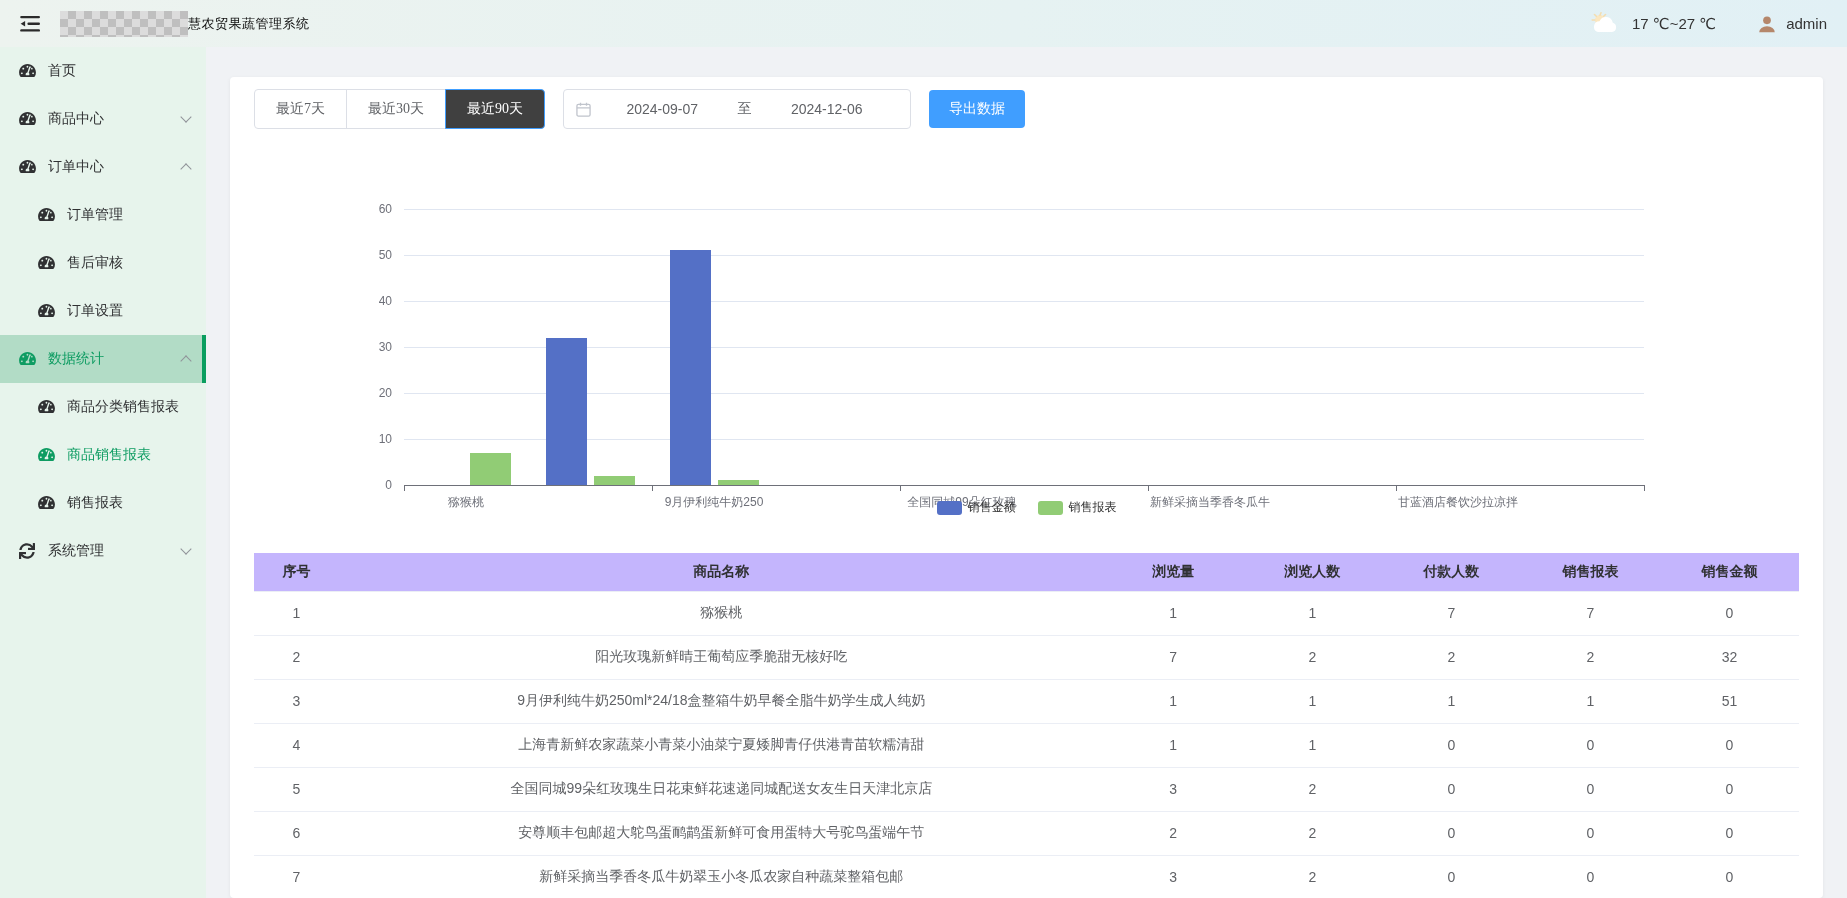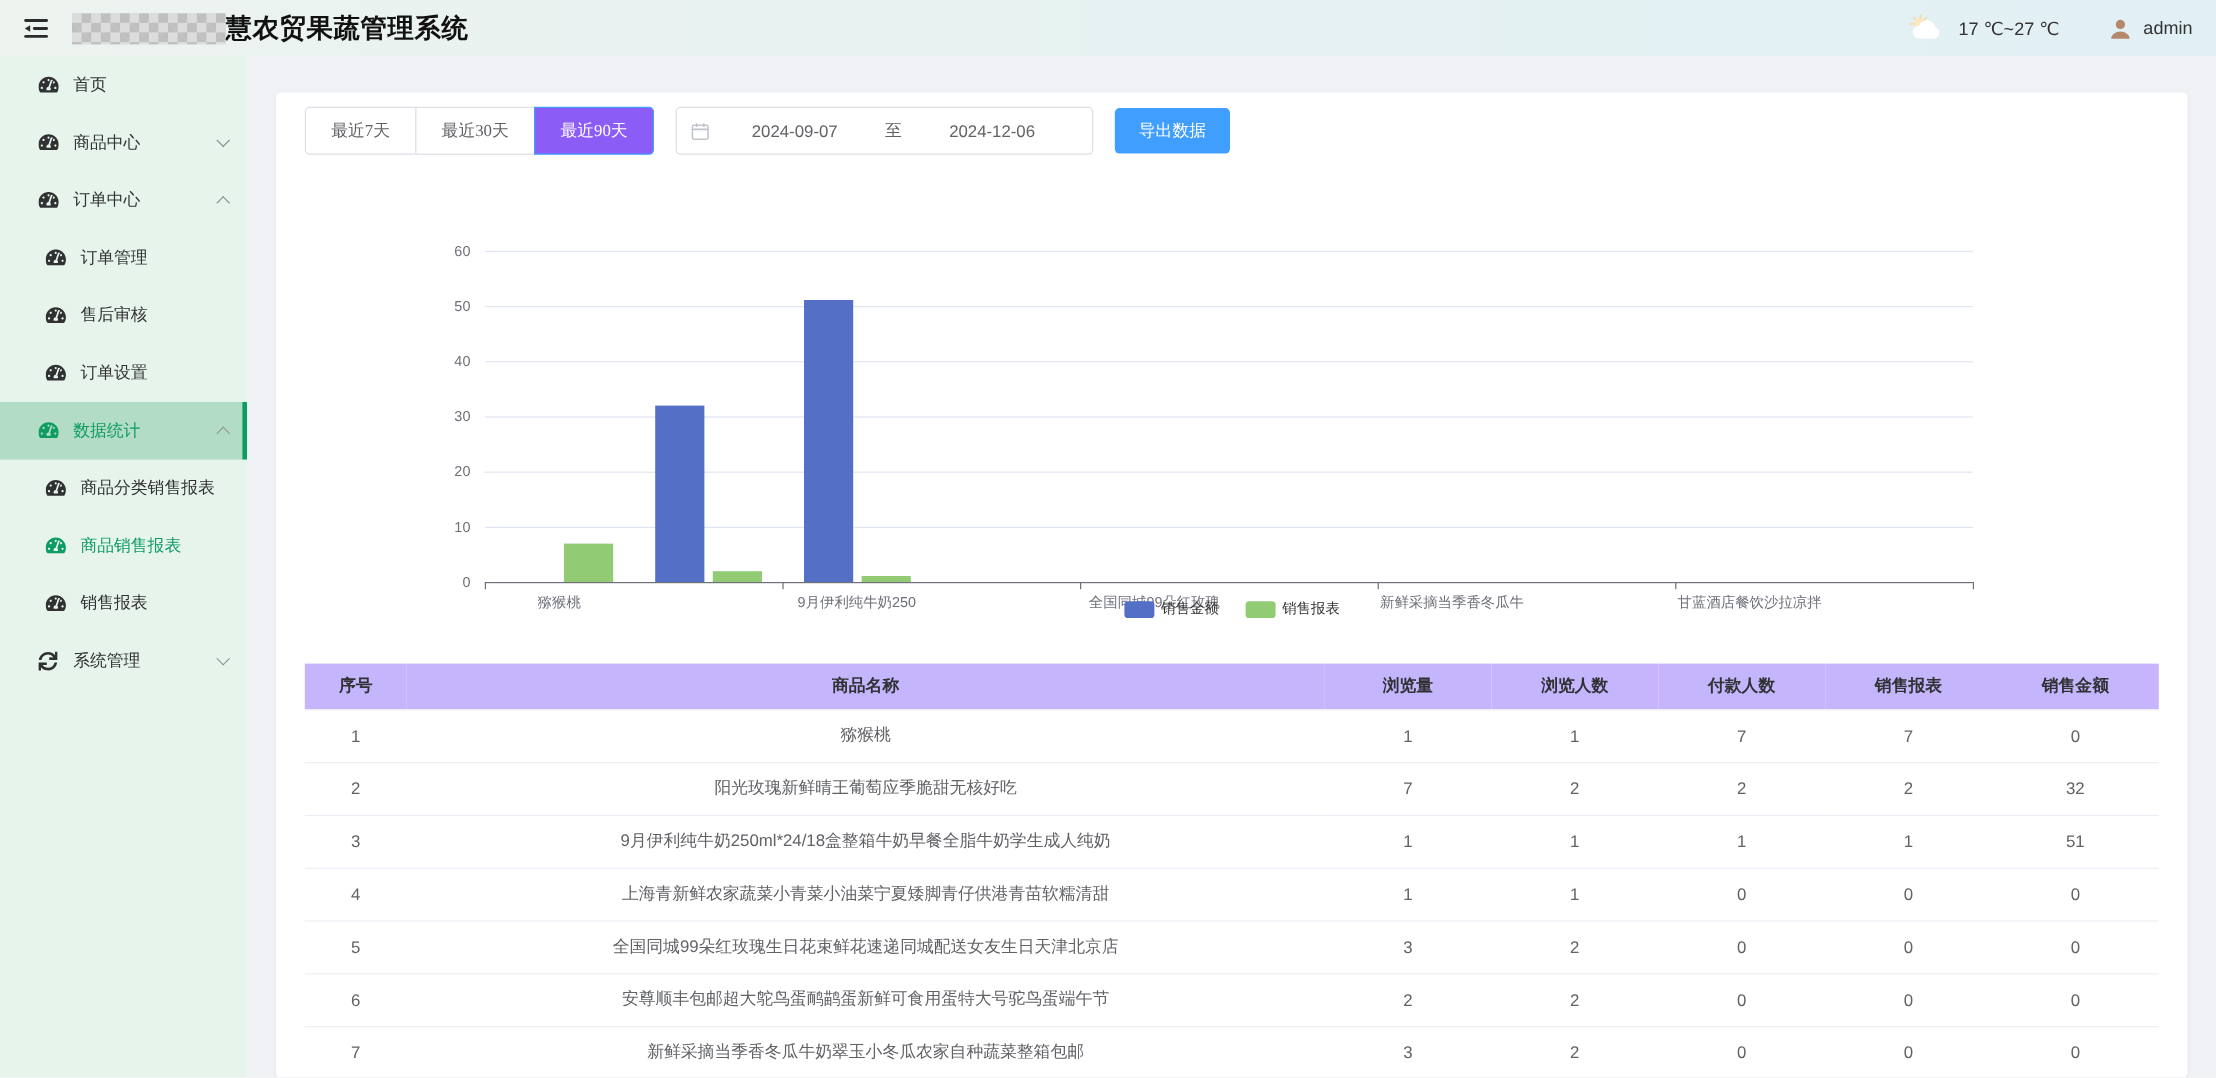--- a/index.html
+++ b/index.html
@@ -13,30 +13,30 @@
   }
   .hamburger { width: 22px; height: 18px; cursor: pointer; display: inline-flex; }
   .logo-redacted {
     width: 128px; height: 26px; margin-left: 18px;
     background-image:
       linear-gradient(45deg, #bfbfbf 25%, transparent 25%, transparent 75%, #bfbfbf 75%),
       linear-gradient(45deg, #bfbfbf 25%, #dcdcdc 25%, #dcdcdc 75%, #bfbfbf 75%);
     background-size: 16px 16px; background-position: 0 0, 8px 8px;
     filter: blur(0.6px);
   }
-  .app-title { font-size: 22px; font-weight: bold; color: #111; letter-spacing: 0.5px; }
+  .app-title { font-size: 13px; font-weight: normal; color: #111; letter-spacing: 0.5px; }
   .header-right { margin-left: auto; display: flex; align-items: center; }
   .weather-text { font-size: 15px; color: #333; margin: 0 40px 0 10px; }
   .username { font-size: 15px; color: #333; margin-left: 8px; cursor: pointer; }
 
   
   .layout { display: flex; height: 851px; }
   .sidebar { width: 206px; background: #e7f4ec; flex-shrink: 0; overflow: hidden; }
   .side-item {
-    height: 48px; display: flex; align-items: center; padding-left: 32px;
+    height: 48px; display: flex; align-items: center; padding-left: 19px;
     position: relative; cursor: pointer; font-size: 14px; color: #303133;
   }
   .side-item.sub { padding-left: 38px; }
   .side-item .s-icon { width: 17px; height: 17px; margin-right: 12px; display: inline-flex; flex-shrink: 0; }
   .side-item.active-parent { background: #b2dcc6; color: #0e9c62; box-shadow: inset -4px 0 0 #0a9e5f; }
   .side-item.active-sub { color: #0e9c62; }
   .chev {
     position: absolute; right: 16px; width: 8px; height: 8px;
     border-right: 1.5px solid #909399; border-bottom: 1.5px solid #909399;
   }
@@ -53,21 +53,21 @@
   
   .filter-row { display: flex; align-items: center; }
   .btn-group { display: flex; }
   .range-btn {
     height: 40px; padding: 0 21px; background: #fff; border: 1px solid #dcdfe6;
     color: #606266; font-size: 14px; cursor: pointer; margin-left: -1px;
     font-family: Liberation Serif, serif;
   }
   .range-btn:first-child { border-radius: 4px 0 0 4px; margin-left: 0; }
   .range-btn:last-child { border-radius: 0 4px 4px 0; }
-  .range-btn.active { background: #8b5cf6; border-color: #409eff; color: #fff; position: relative; }
+  .range-btn.active { background: #404040; border-color: #409eff; color: #fff; position: relative; }
   .date-range {
     margin-left: 18px; width: 348px; height: 40px; border: 1px solid #dcdfe6;
     border-radius: 4px; display: flex; align-items: center; padding: 0 12px;
     font-size: 14px; color: #606266; background: #fff; cursor: pointer;
   }
   .date-range .dval { flex: 1; text-align: center; }
   .date-range .dsep { padding: 0 4px; color: #606266; }
   .export-btn {
     margin-left: 18px; height: 38px; padding: 0 20px; background: #409eff;
     border: none; border-radius: 4px; color: #fff; font-size: 14px; cursor: pointer;

